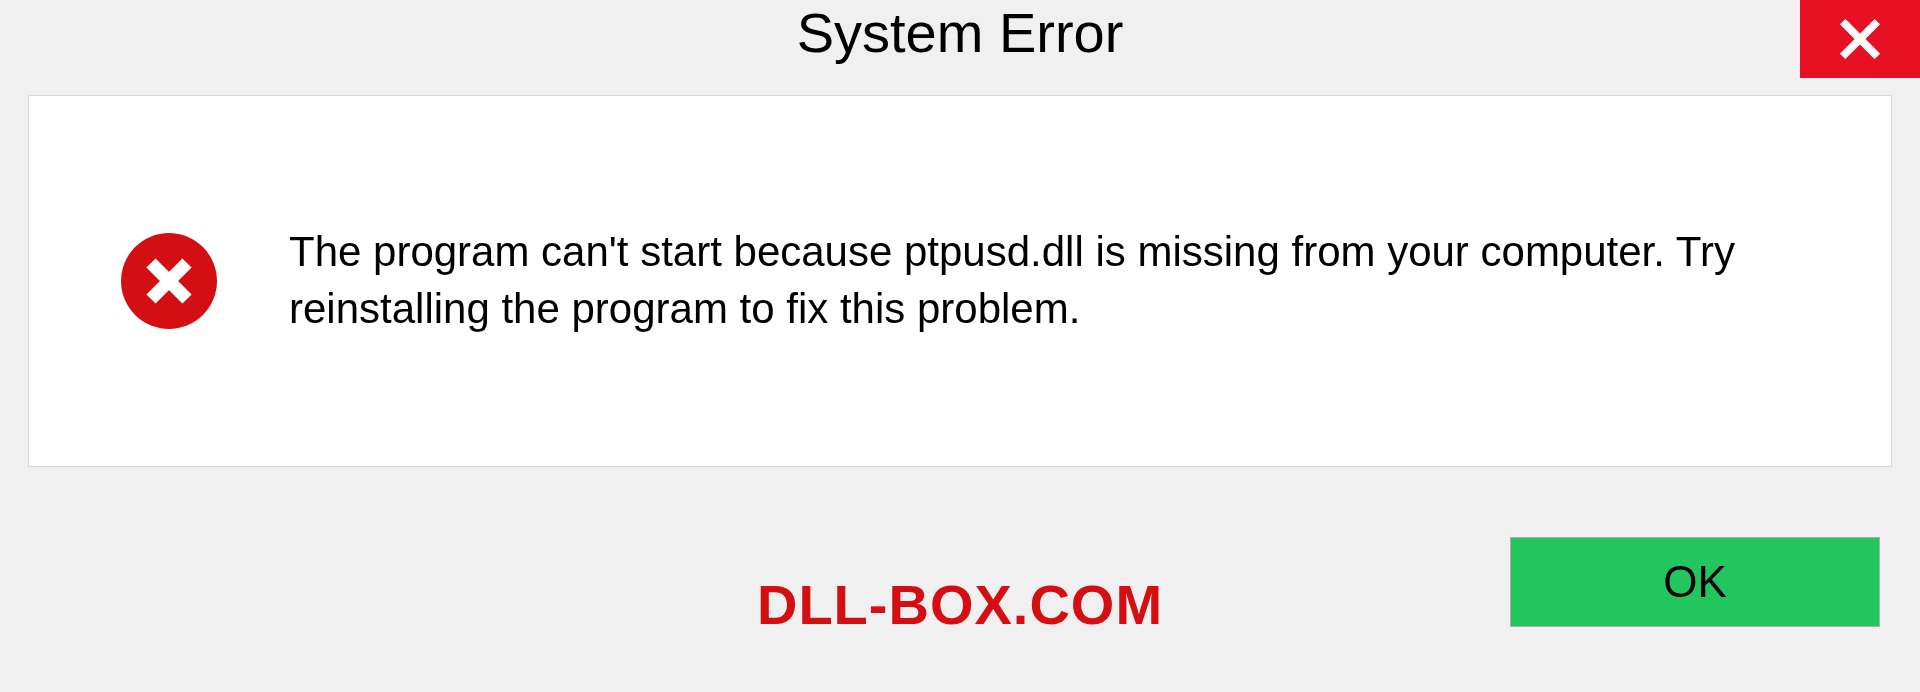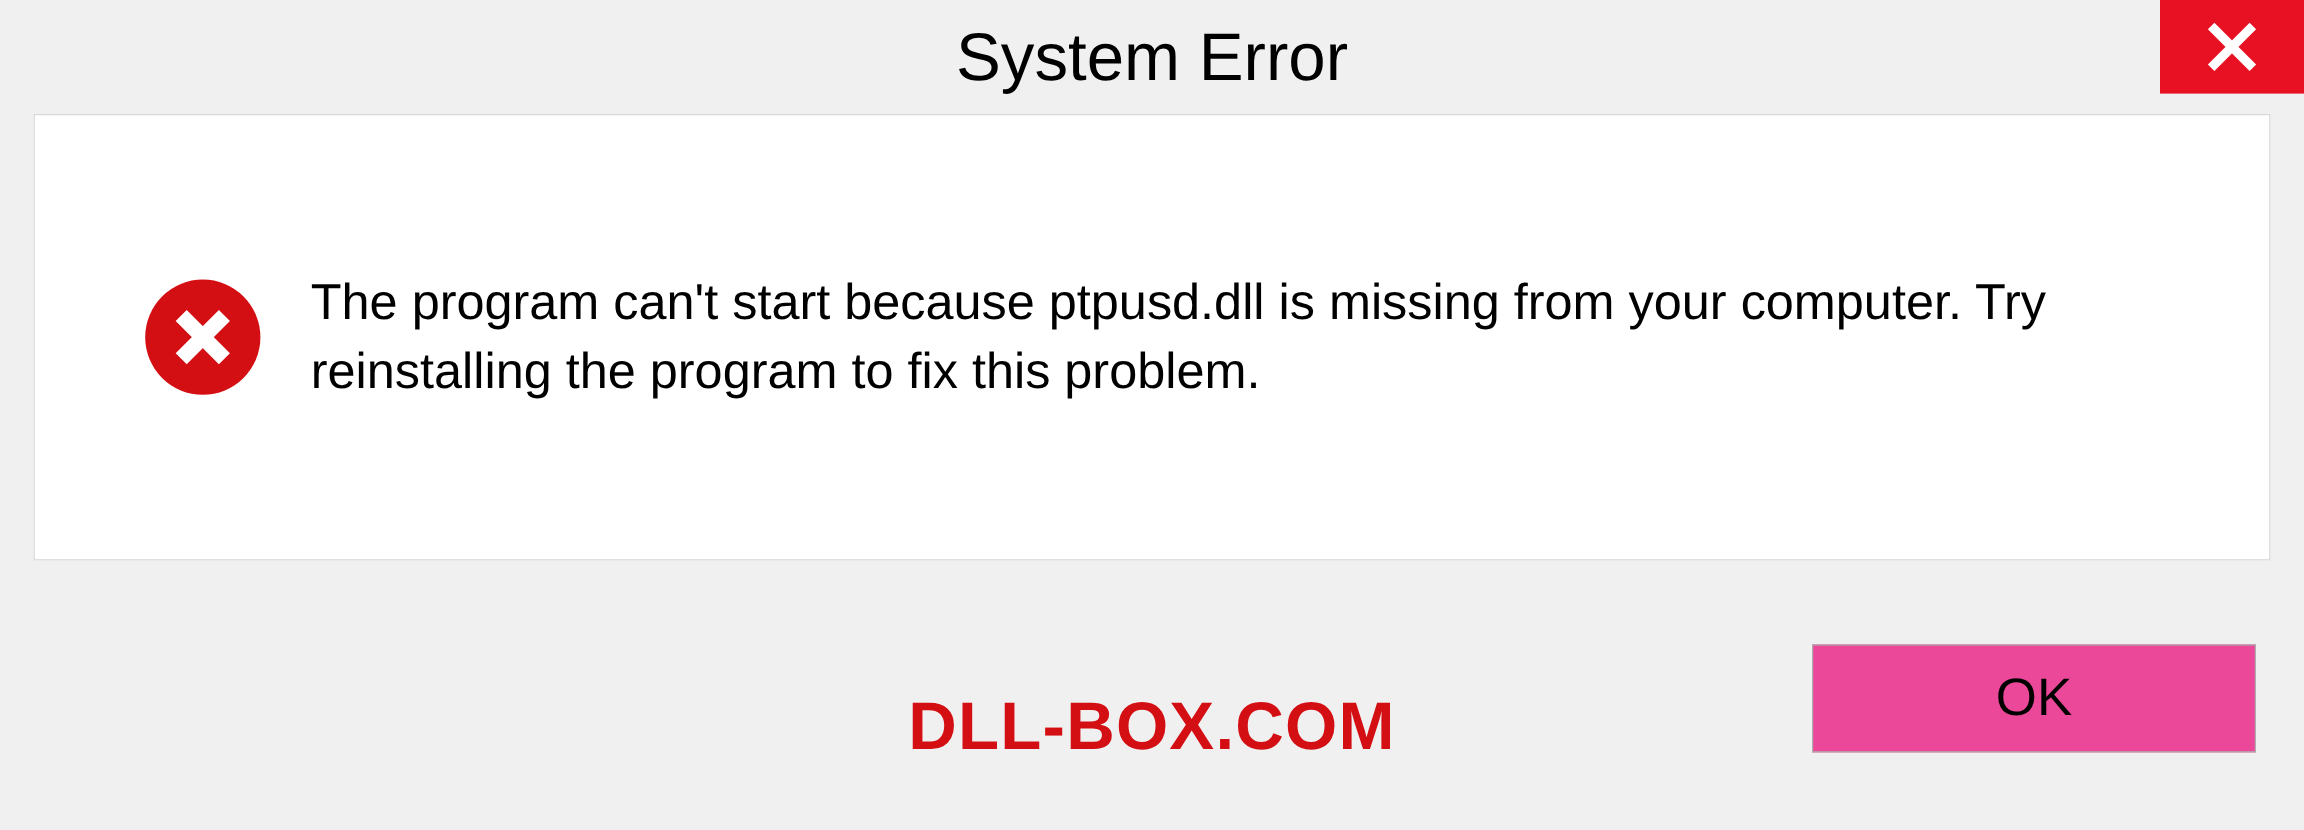--- a/index.html
+++ b/index.html
@@ -19,21 +19,21 @@
       left: 0;
       top: 0;
       width: 1920px;
       height: 692px;
       background: #f0f0f0;
     }
     .titlebar {
       position: relative;
       height: 95px;
       display: flex;
-      align-items: center;
+      align-items: flex-start;
       justify-content: center;
     }
     .title {
       font-size: 56px;
       color: #000;
       font-weight: 400;
     }
     .close-btn {
       position: absolute;
       right: 0;
@@ -58,21 +58,21 @@
       display: flex;
       align-items: center;
       padding-left: 90px;
     }
     .error-icon {
       width: 100px;
       height: 100px;
       flex-shrink: 0;
     }
     .message-text {
-      margin-left: 40px;
+      margin-left: 70px;
       font-size: 42px;
       color: #000;
       line-height: 1.35;
       font-weight: 400;
       padding-right: 60px;
     }
     .bottom-bar {
       position: absolute;
       bottom: 0;
       left: 0;
@@ -90,21 +90,21 @@
       bottom: 55px;
       font-size: 56px;
       font-weight: 900;
       color: #d40f14;
       letter-spacing: 1px;
       font-family: Arial, sans-serif;
     }
     .ok-button {
       width: 370px;
       height: 90px;
-      background: #ec4899;
+      background: #22c55e;
       border: 1px solid #adadad;
       font-size: 44px;
       color: #000;
       font-family: inherit;
       cursor: pointer;
       margin-bottom: 20px;
     }
   </style>
 </head>
 <body>

